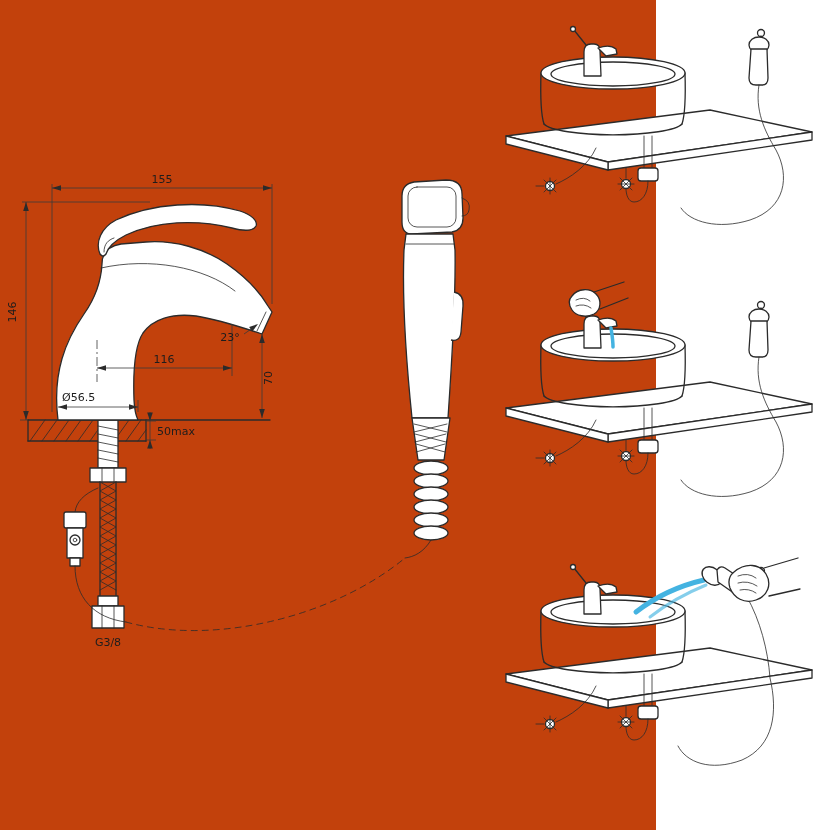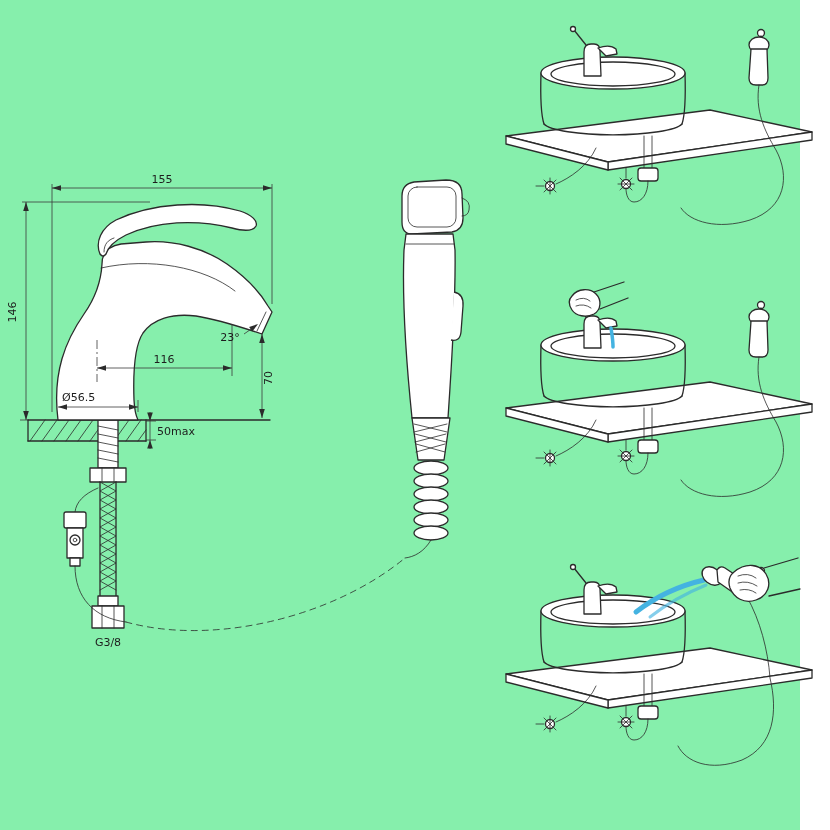--- a/index.html
+++ b/index.html
@@ -1,16 +1,16 @@
 <!DOCTYPE html>
 <html><head>
 <meta charset="utf-8">
 <style>
   html,body{margin:0;padding:0;background:#ffffff;}
-  .stage{width:800px;height:830px;position:relative;background:#86efac;text-decoration:underline;}
+  .stage{width:656px;height:830px;position:relative;background:#c2410c;text-decoration:underline;}
   svg{display:block;}
   .ln{fill:none;stroke:#2b2b2b;stroke-width:1.3;stroke-linecap:round;stroke-linejoin:round;}
   .fillw{fill:#ffffff;stroke:#2b2b2b;stroke-width:1.3;stroke-linejoin:round;}
   .thin{fill:none;stroke:#2b2b2b;stroke-width:0.8;stroke-linecap:round;}
   .dim{fill:none;stroke:#3a3a3a;stroke-width:0.8;}
   .dash{stroke-dasharray:6 5;}
   .cline{stroke-dasharray:9 3 2 3;}
   .arrow{fill:#2b2b2b;stroke:none;}
   text{font-family:"DejaVu Sans", sans-serif;font-size:11px;fill:#1d1d1d;}
   .water{fill:none;stroke-linecap:round;}

